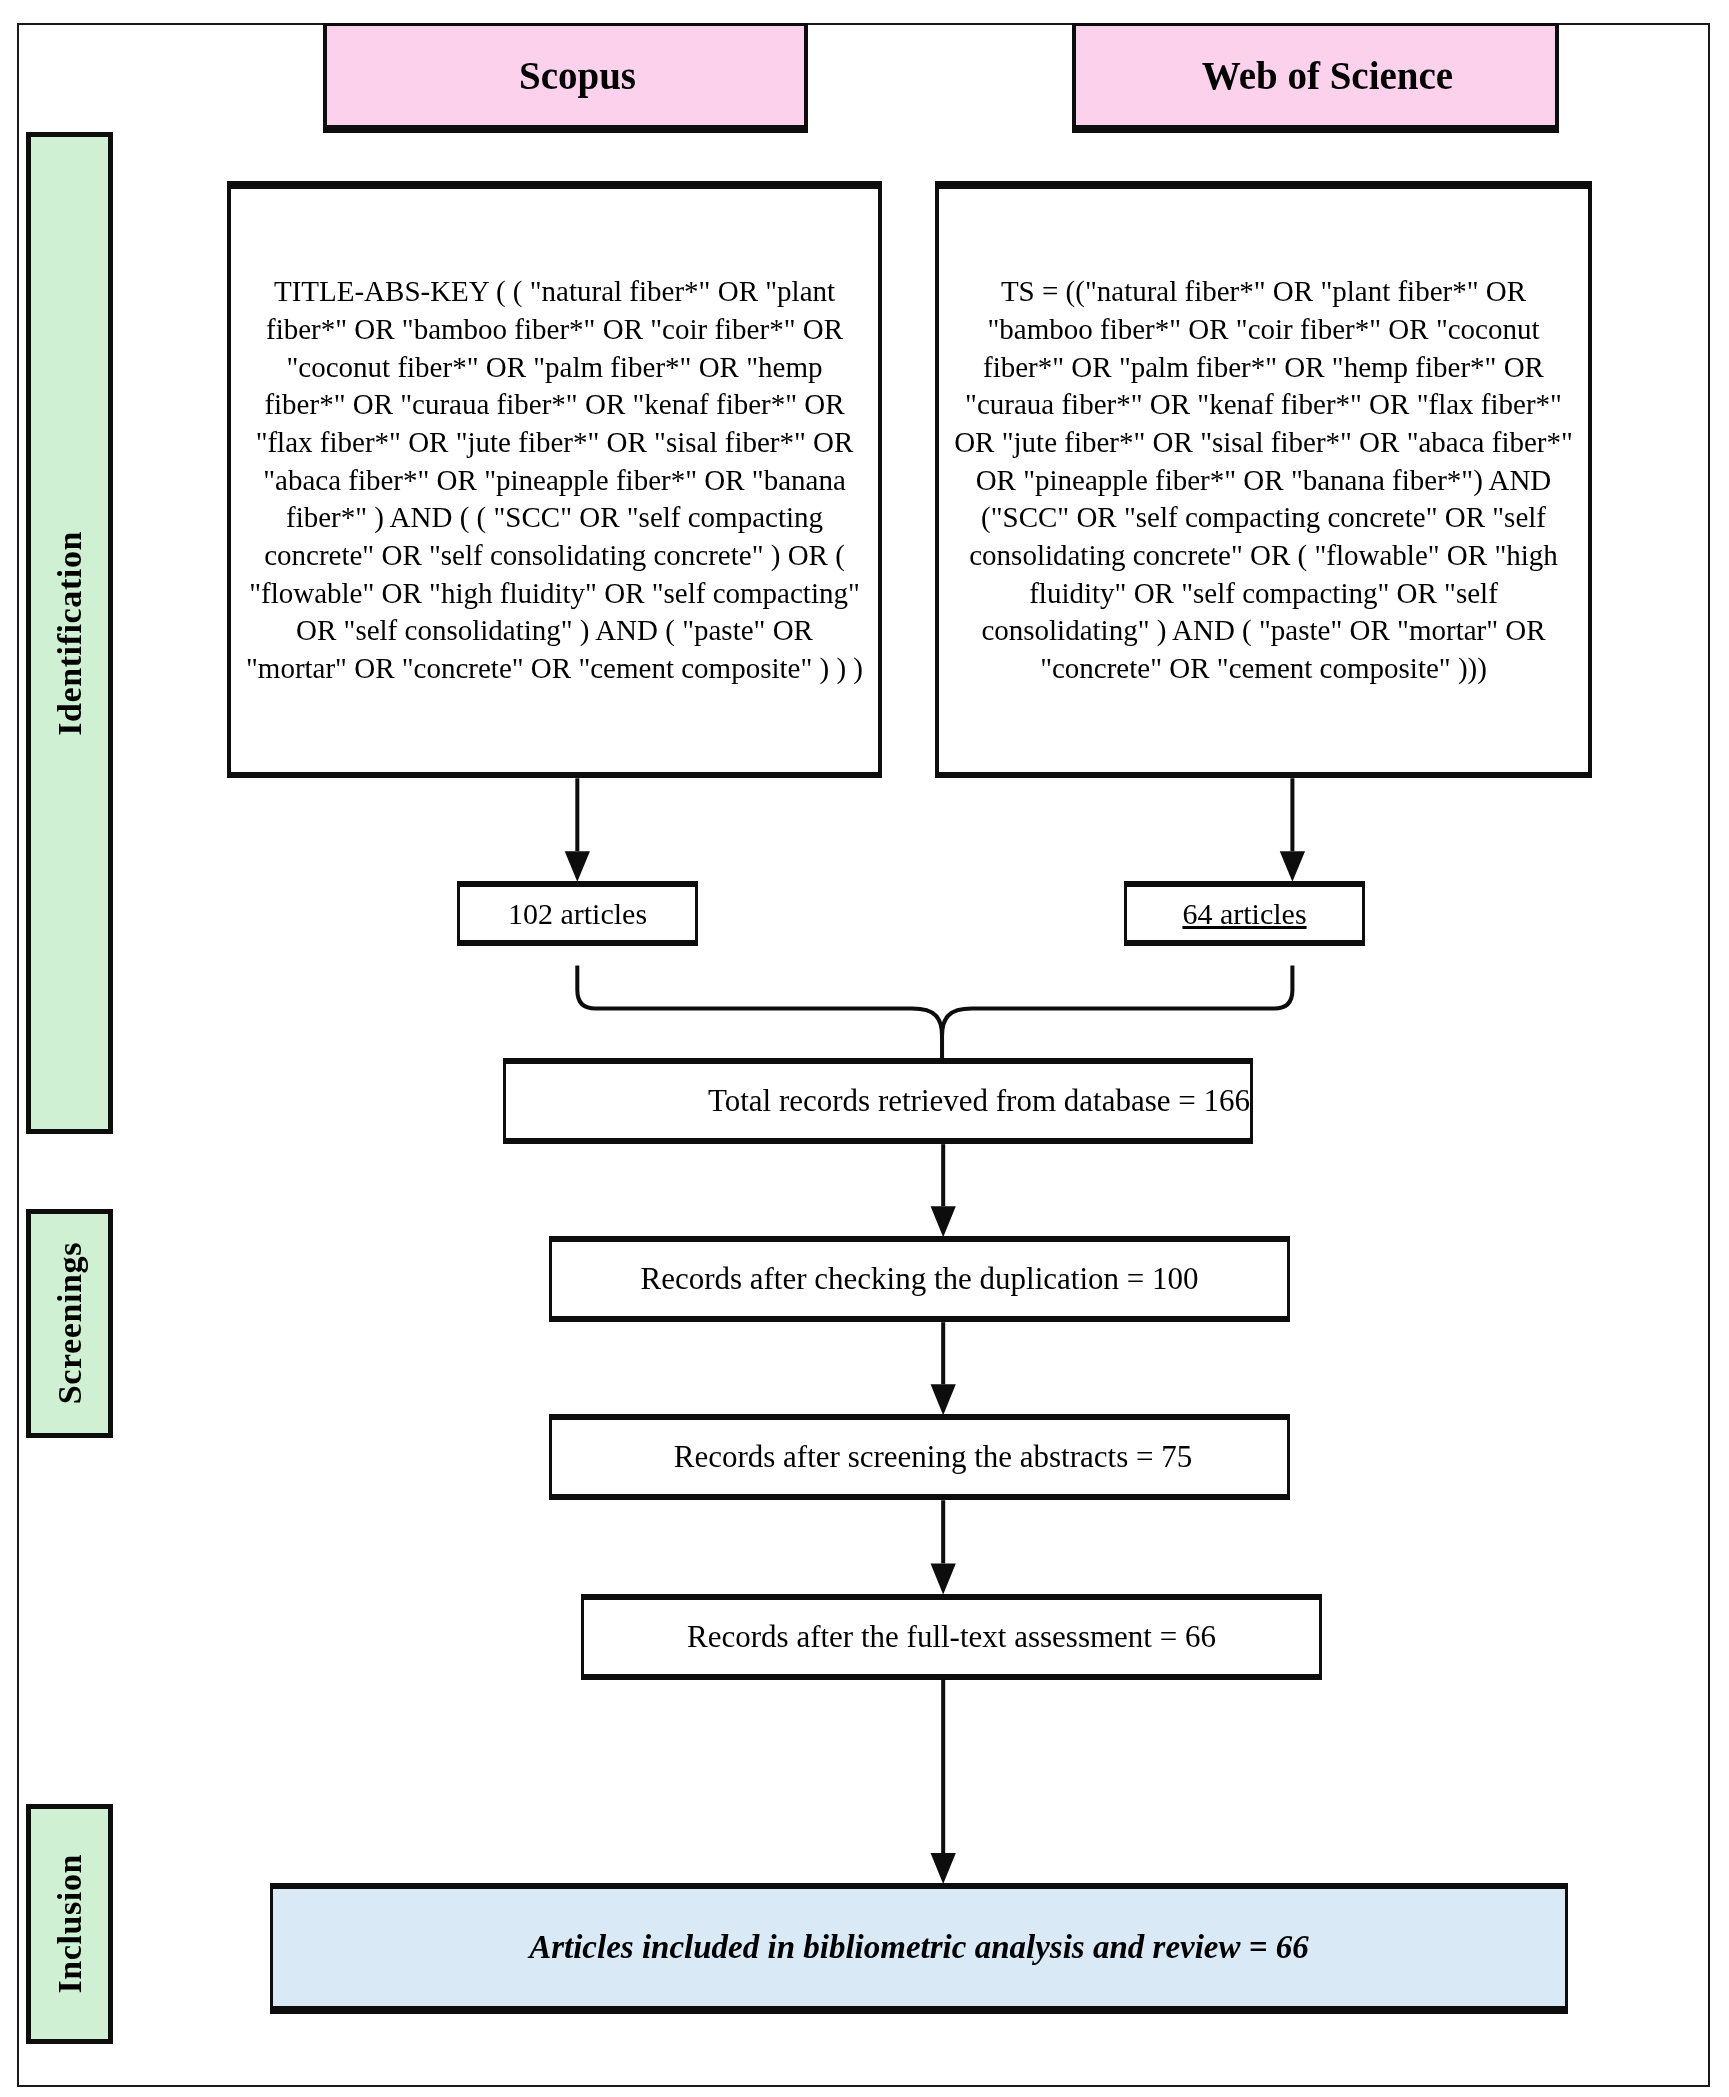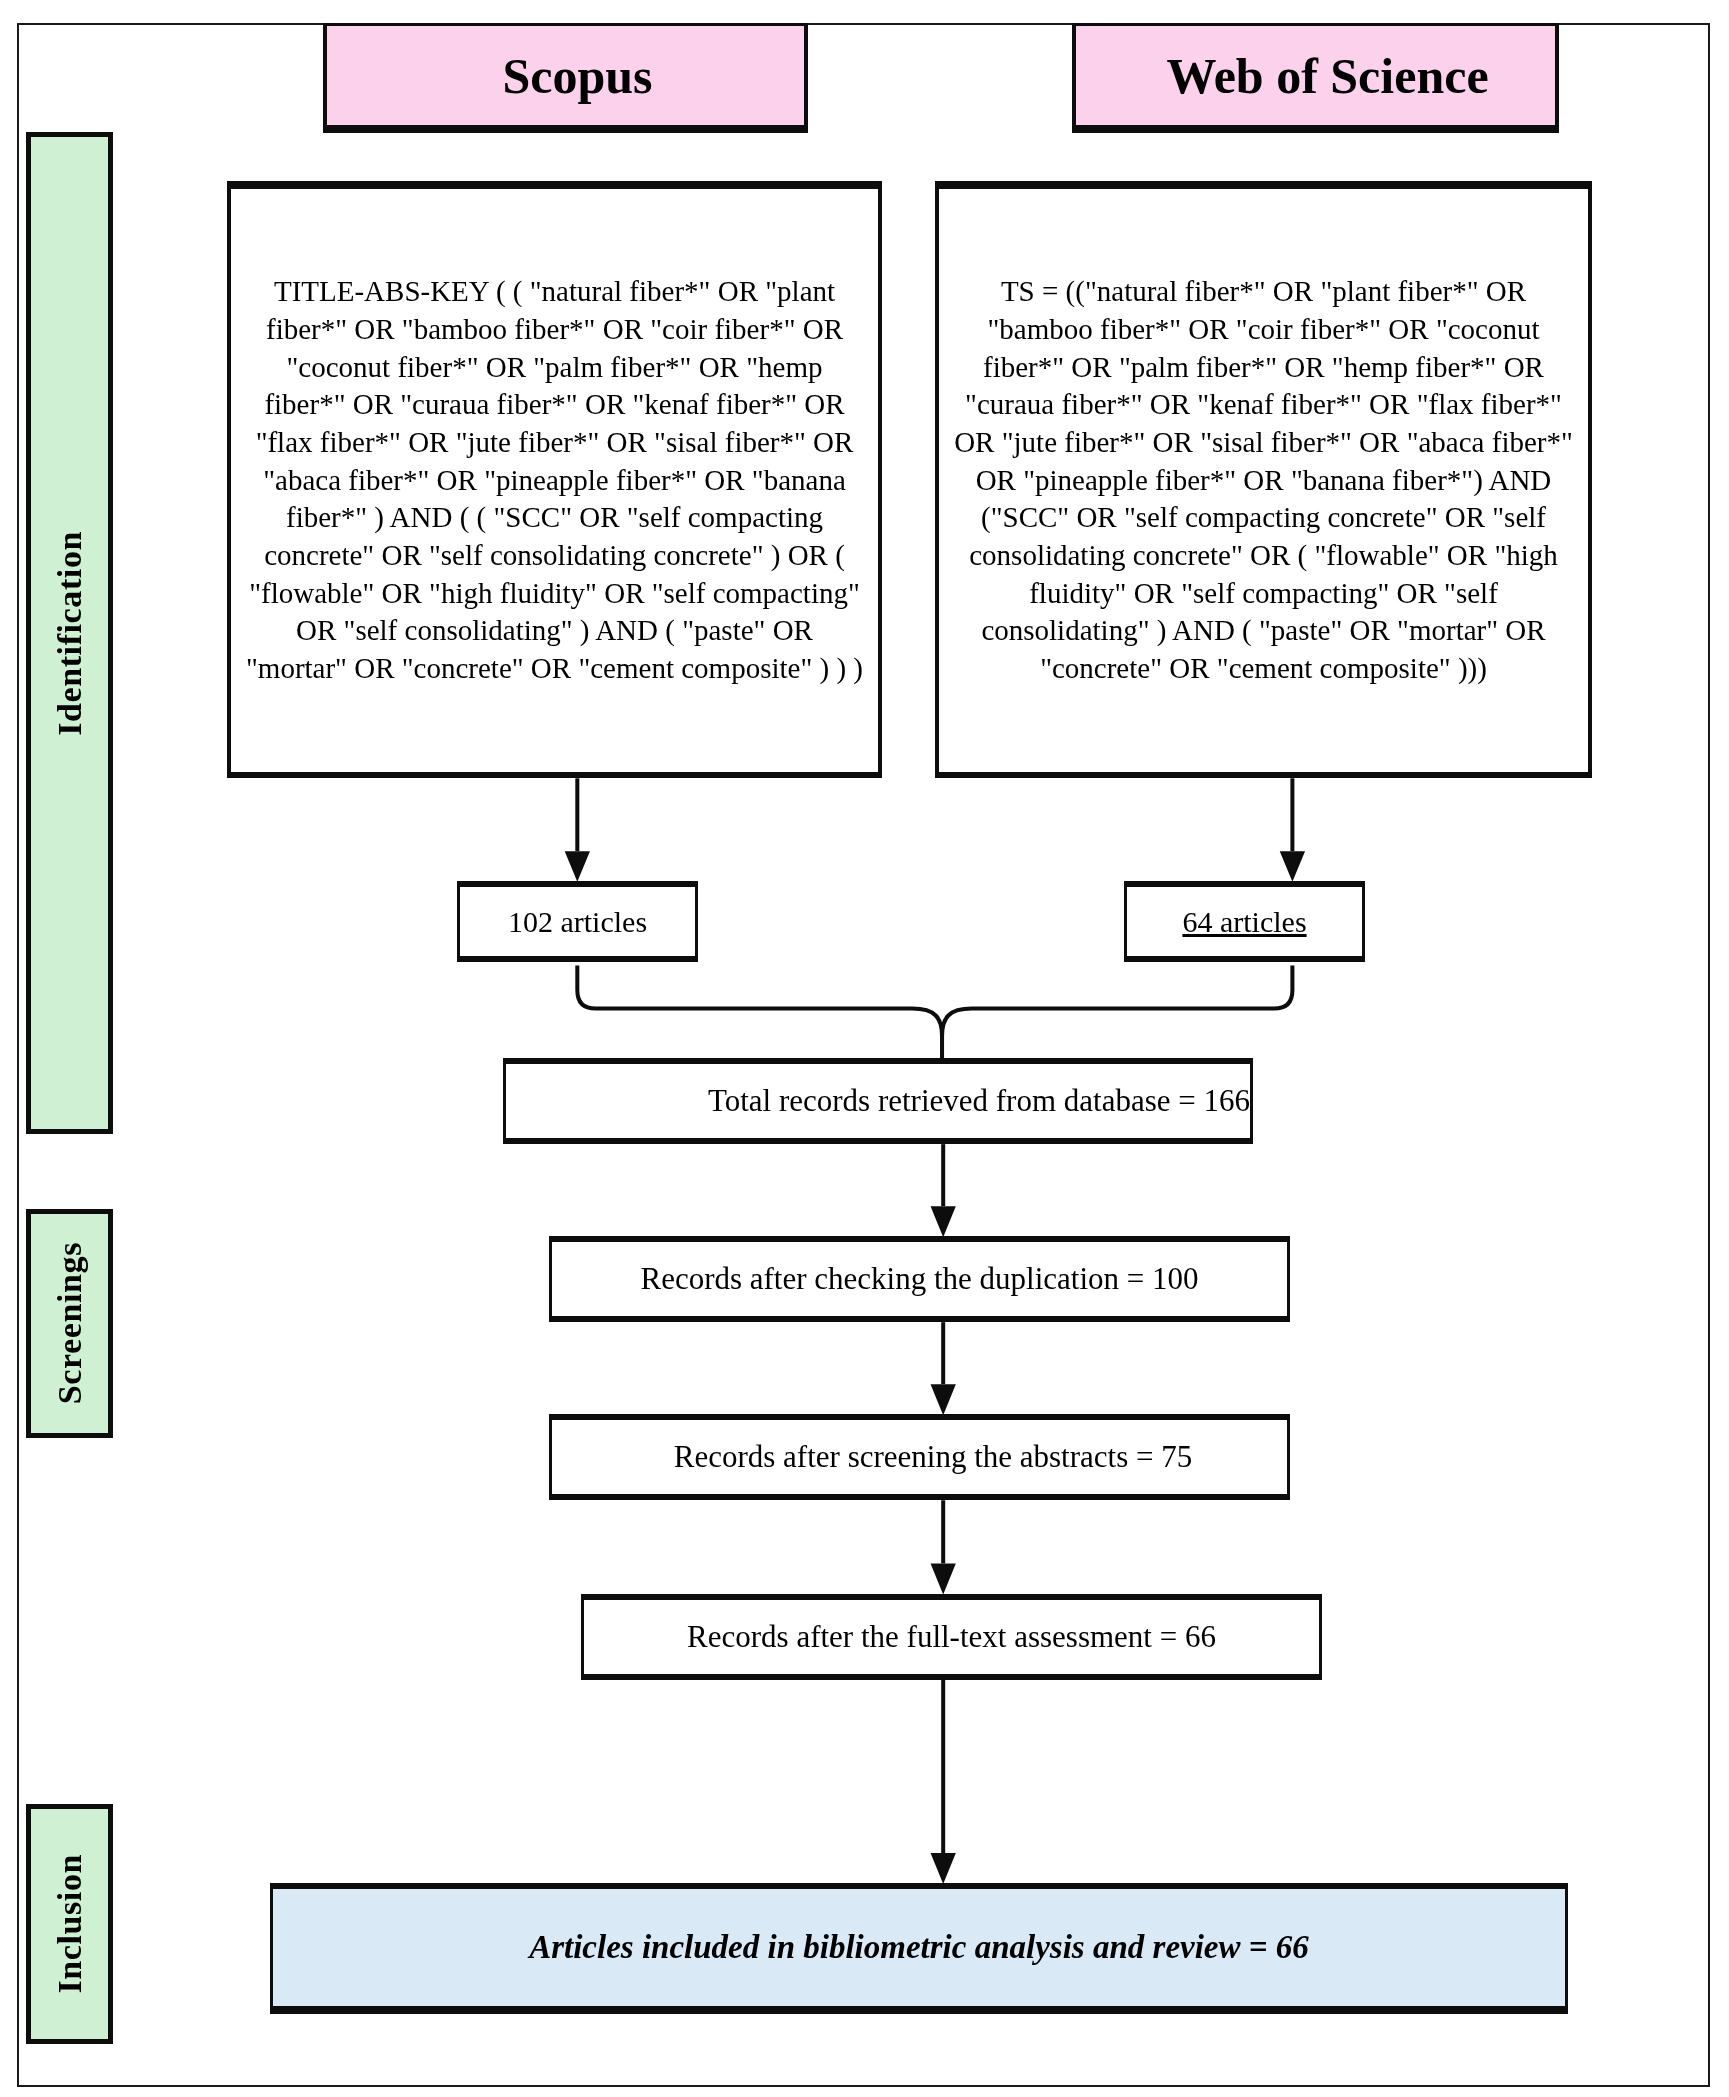--- a/index.html
+++ b/index.html
@@ -41,34 +41,34 @@
     align-items: center;
     justify-content: center;
     text-align: center;
   }
   .db-header {
     top: 23px;
     height: 110px;
     background: var(--header-bg);
     border-width: 3.4px 4px 8px 4px;
     font-weight: bold;
-    font-size: 50px;
+    font-size: 39px;
     padding-left: 24px;
   }
   .query-box {
     top: 181px;
     height: 597px;
     border-width: 8px 4px 6.3px 4px;
     font-size: 29px;
     line-height: 1.3;
     padding: 0 12.6px;
   }
   .count-box {
     top: 881px;
-    height: 81px;
+    height: 65px;
     width: 241px;
     border-width: 6.9px 3.4px 6.9px 3.4px;
     font-size: 30px;
   }
   .flow-box {
     height: 86px;
     border-width: 6.9px 3.4px 6.9px 3.4px;
     font-size: 31px;
   }
   .final-box {

